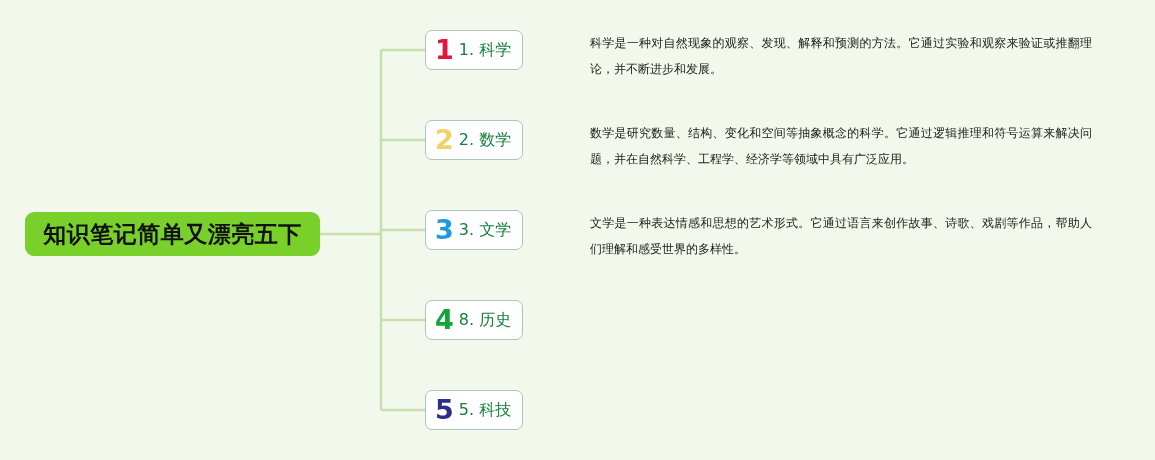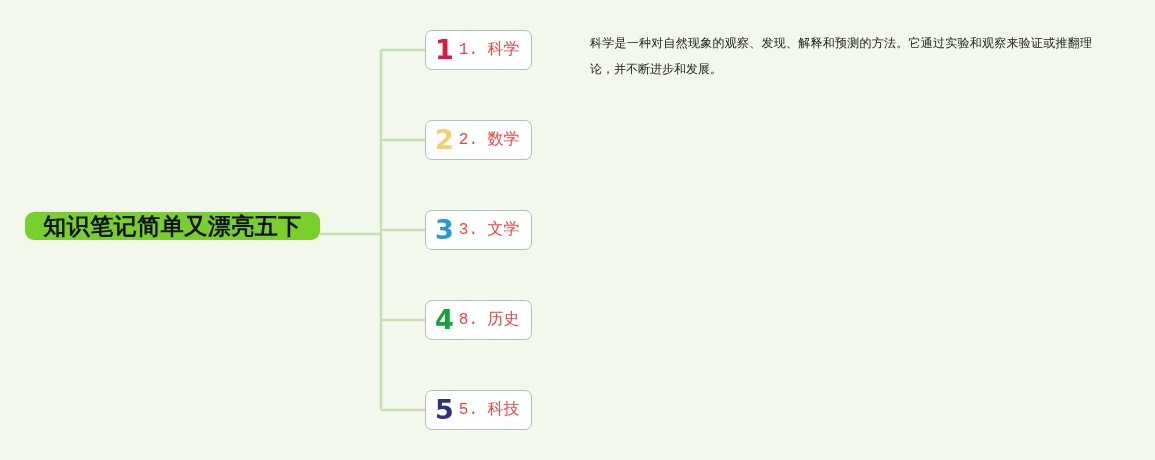--- a/index.html
+++ b/index.html
@@ -29,21 +29,21 @@
     height: 460px;
     pointer-events: none;
   }
 
   
   #root-node {
     position: absolute;
     left: 25px;
     top: 212px;
     width: 295px;
-    height: 28px;
+    height: 44px;
     box-sizing: border-box;
     background: #79d02a;
     border-radius: 9px;
     display: flex;
     align-items: center;
     justify-content: center;
   }
   #root-node .root-label {
     font-size: 23px;
     font-weight: bold;
@@ -78,23 +78,22 @@
   .topic-box .big-num {
     font-size: 27px;
     font-weight: bold;
     line-height: 1;
     margin-right: 5px;
     position: relative;
     top: -1px;
   }
   .topic-box .topic-label {
     font-size: 16px;
-    color: #ef4444;
+    color: #15803d;
     line-height: 1;
-    font-family: Liberation Mono, monospace;
   }
 
   .desc {
     position: absolute;
     left: 590px;
     top: 0;
     width: 502px;
     font-size: 12px;
     line-height: 26px;
     color: #212121;
@@ -129,27 +128,29 @@
       <span class="topic-label">1. 科学</span>
     </div>
     <div class="desc">科学是一种对自然现象的观察、发现、解释和预测的方法。它通过实验和观察来验证或推翻理论，并不断进步和发展。</div>
   </div>
 
   <div class="branch-row" style="top:120px;">
     <div class="topic-box">
       <span class="big-num" style="color: rgb(242, 209, 105);">2</span>
       <span class="topic-label">2. 数学</span>
     </div>
+    <div class="desc">数学是研究数量、结构、变化和空间等抽象概念的科学。它通过逻辑推理和符号运算来解决问题，并在自然科学、工程学、经济学等领域中具有广泛应用。</div>
   </div>
 
   <div class="branch-row" style="top:210px;">
     <div class="topic-box">
       <span class="big-num" style="color: rgb(31, 154, 224);">3</span>
       <span class="topic-label">3. 文学</span>
     </div>
+    <div class="desc">文学是一种表达情感和思想的艺术形式。它通过语言来创作故事、诗歌、戏剧等作品，帮助人们理解和感受世界的多样性。</div>
   </div>
 
   <div class="branch-row" style="top:300px;">
     <div class="topic-box">
       <span class="big-num" style="color: rgb(19, 165, 56);">4</span>
       <span class="topic-label">8. 历史</span>
     </div>
   </div>
 
   <div class="branch-row" style="top:390px;">

